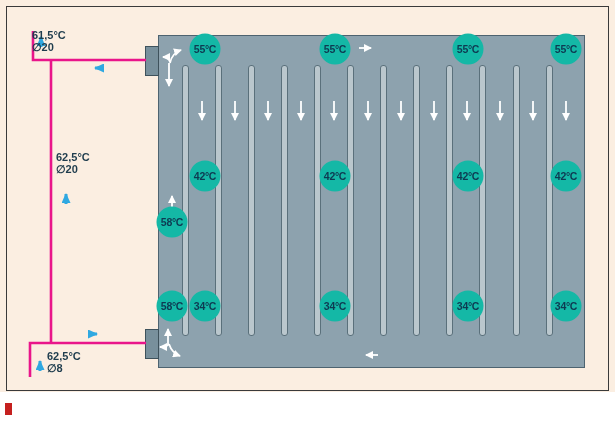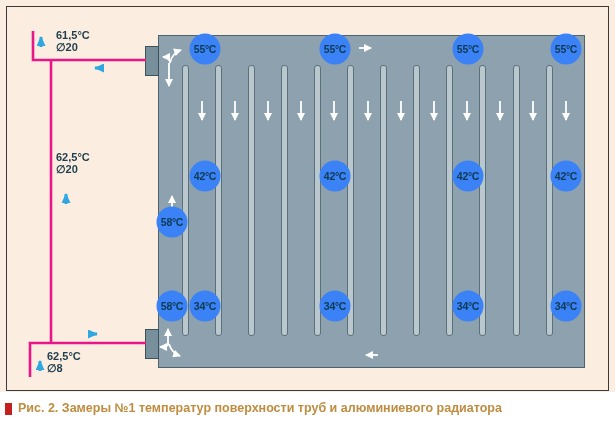--- a/index.html
+++ b/index.html
@@ -7,21 +7,21 @@
          font-family:"Liberation Sans",sans-serif;background:#ffffff;}
   .figure-bg{position:absolute;left:0;top:0;width:615px;height:392px;background:#fbeee1;}
   .panel{position:absolute;left:6px;top:6px;width:601px;height:383px;
          border:1.5px solid #3a3a3a;background:#fbeee1;}
   .radiator{position:absolute;left:158px;top:35px;width:427px;height:333px;
             background:#8da2ae;border:1.5px solid #4d6370;box-sizing:border-box;}
   .tube{position:absolute;top:65px;width:7px;height:271px;background:#bac7cd;
         border:1px solid #5a707b;border-radius:3px;box-sizing:border-box;}
   .connector{position:absolute;left:145px;width:14px;height:30px;background:#78909c;
              border:1.5px solid #3e525c;box-sizing:border-box;}
-  .circle{position:absolute;width:31px;height:31px;border-radius:50%;background:#3b82f6;
+  .circle{position:absolute;width:31px;height:31px;border-radius:50%;background:#14b8a6;
           color:#0e3a52;font-weight:bold;font-size:10.5px;line-height:31px;text-align:center;
           transform:translate(-50%,-50%);letter-spacing:-0.3px;}
   .plabel{position:absolute;color:#1e3c4d;font-weight:bold;font-size:11px;line-height:12px;
           white-space:nowrap;}
   svg.overlay{position:absolute;left:0;top:0;width:615px;height:424px;pointer-events:none;}
   .caption{position:absolute;left:0;top:400px;width:615px;height:20px;}
   .caption-bullet{position:absolute;left:5px;top:3px;width:7px;height:12px;background:#c5201f;}
   .caption-text{position:absolute;left:18px;top:1px;font-size:12.5px;font-weight:bold;
                 color:#bf8c40;white-space:nowrap;}
 </style>
@@ -115,30 +115,29 @@
   <div class="circle" style="left:566px;top:176px">42°C</div>
 
   <div class="circle" style="left:205px;top:306px">34°C</div>
   <div class="circle" style="left:335px;top:306px">34°C</div>
   <div class="circle" style="left:468px;top:306px">34°C</div>
   <div class="circle" style="left:566px;top:306px">34°C</div>
 
   <div class="circle" style="left:172px;top:222px">58°C</div>
   <div class="circle" style="left:172px;top:306px">58°C</div>
 
-  <div class="plabel" style="left:56px;top:29px">
+  <div class="plabel" style="left:32px;top:29px">
     <div>61,5°C</div>
     <div>∅20</div>
   </div>
   <div class="plabel" style="left:56px;top:151px">
     <div>62,5°C</div>
     <div>∅20</div>
   </div>
   <div class="plabel" style="left:47px;top:350px">
     <div>62,5°C</div>
     <div>∅8</div>
   </div>
 
   <div class="caption">
     <div class="caption-bullet"></div>
-    <div class="caption-text">Рис. 2. Замеры №1 температур поверхности труб и алюминиевого радиатора</div>
   </div>
 </div>
 
 </body></html>

